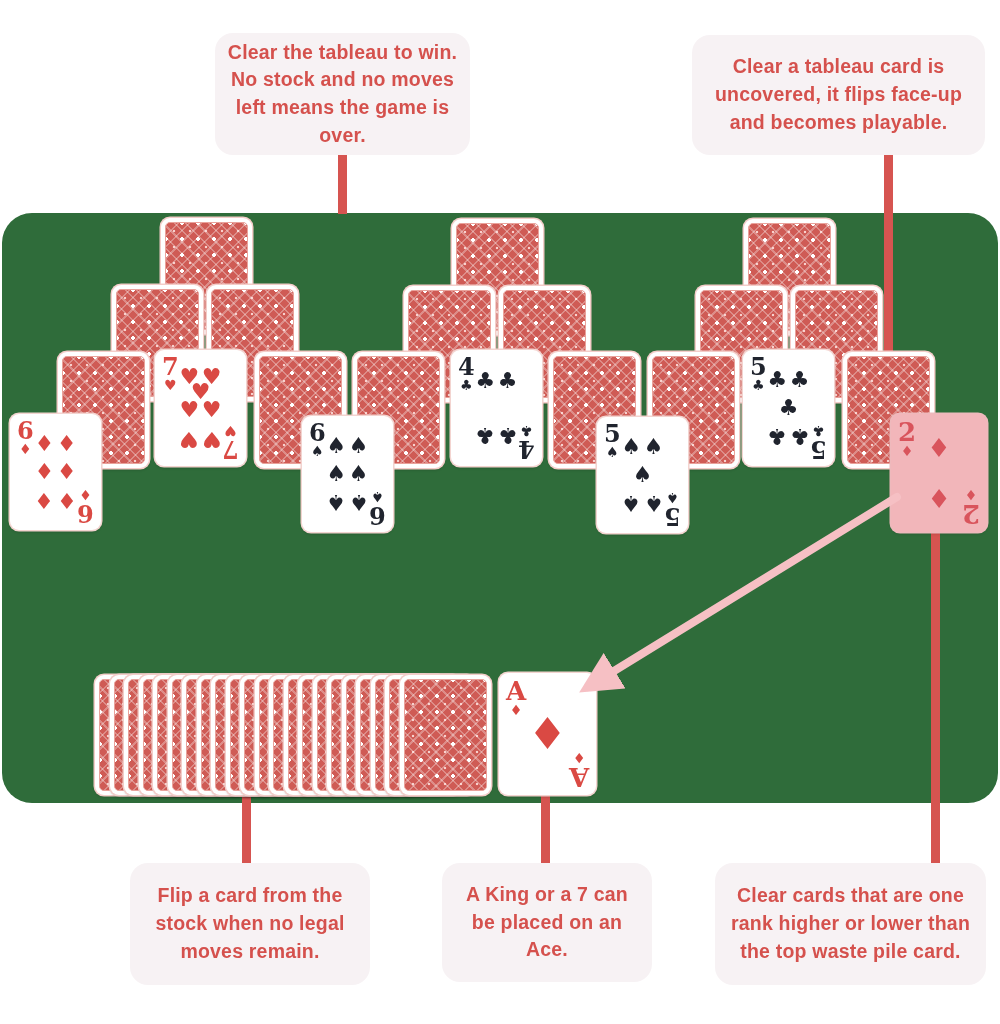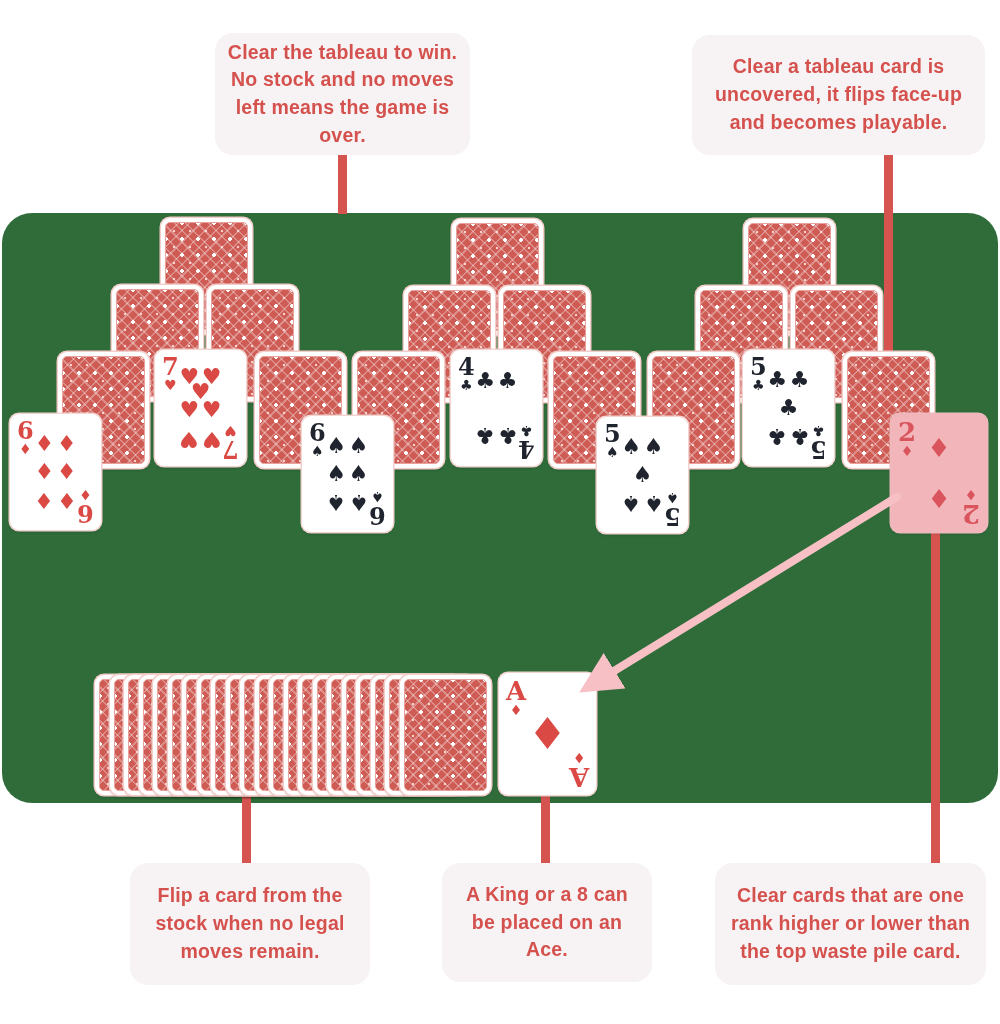--- a/index.html
+++ b/index.html
@@ -316,20 +316,20 @@
     <div class="callout" style="left:215px;top:33px;width:255px;height:122px;text-align:center;">
       <span>Clear the tableau to win. No stock and no moves left means the game is over.</span>
     </div>
     <div class="callout" style="left:692px;top:35px;width:293px;height:120px;">
       <span>Clear a tableau card is uncovered, it flips face-up and becomes playable.</span>
     </div>
     <div class="callout" style="left:130px;top:863px;width:240px;height:122px;">
       <span>Flip a card from the stock when no legal moves remain.</span>
     </div>
     <div class="callout" style="left:442px;top:863px;width:210px;height:119px;">
-      <span>A King or a 8 can be placed on an Ace.</span>
+      <span>A King or a 7 can be placed on an Ace.</span>
     </div>
     <div class="callout" style="left:715px;top:863px;width:271px;height:122px;">
       <span>Clear cards that are one rank higher or lower than the top waste pile card.</span>
     </div>
   </div>
 
 </div>
 
 </body></html>

